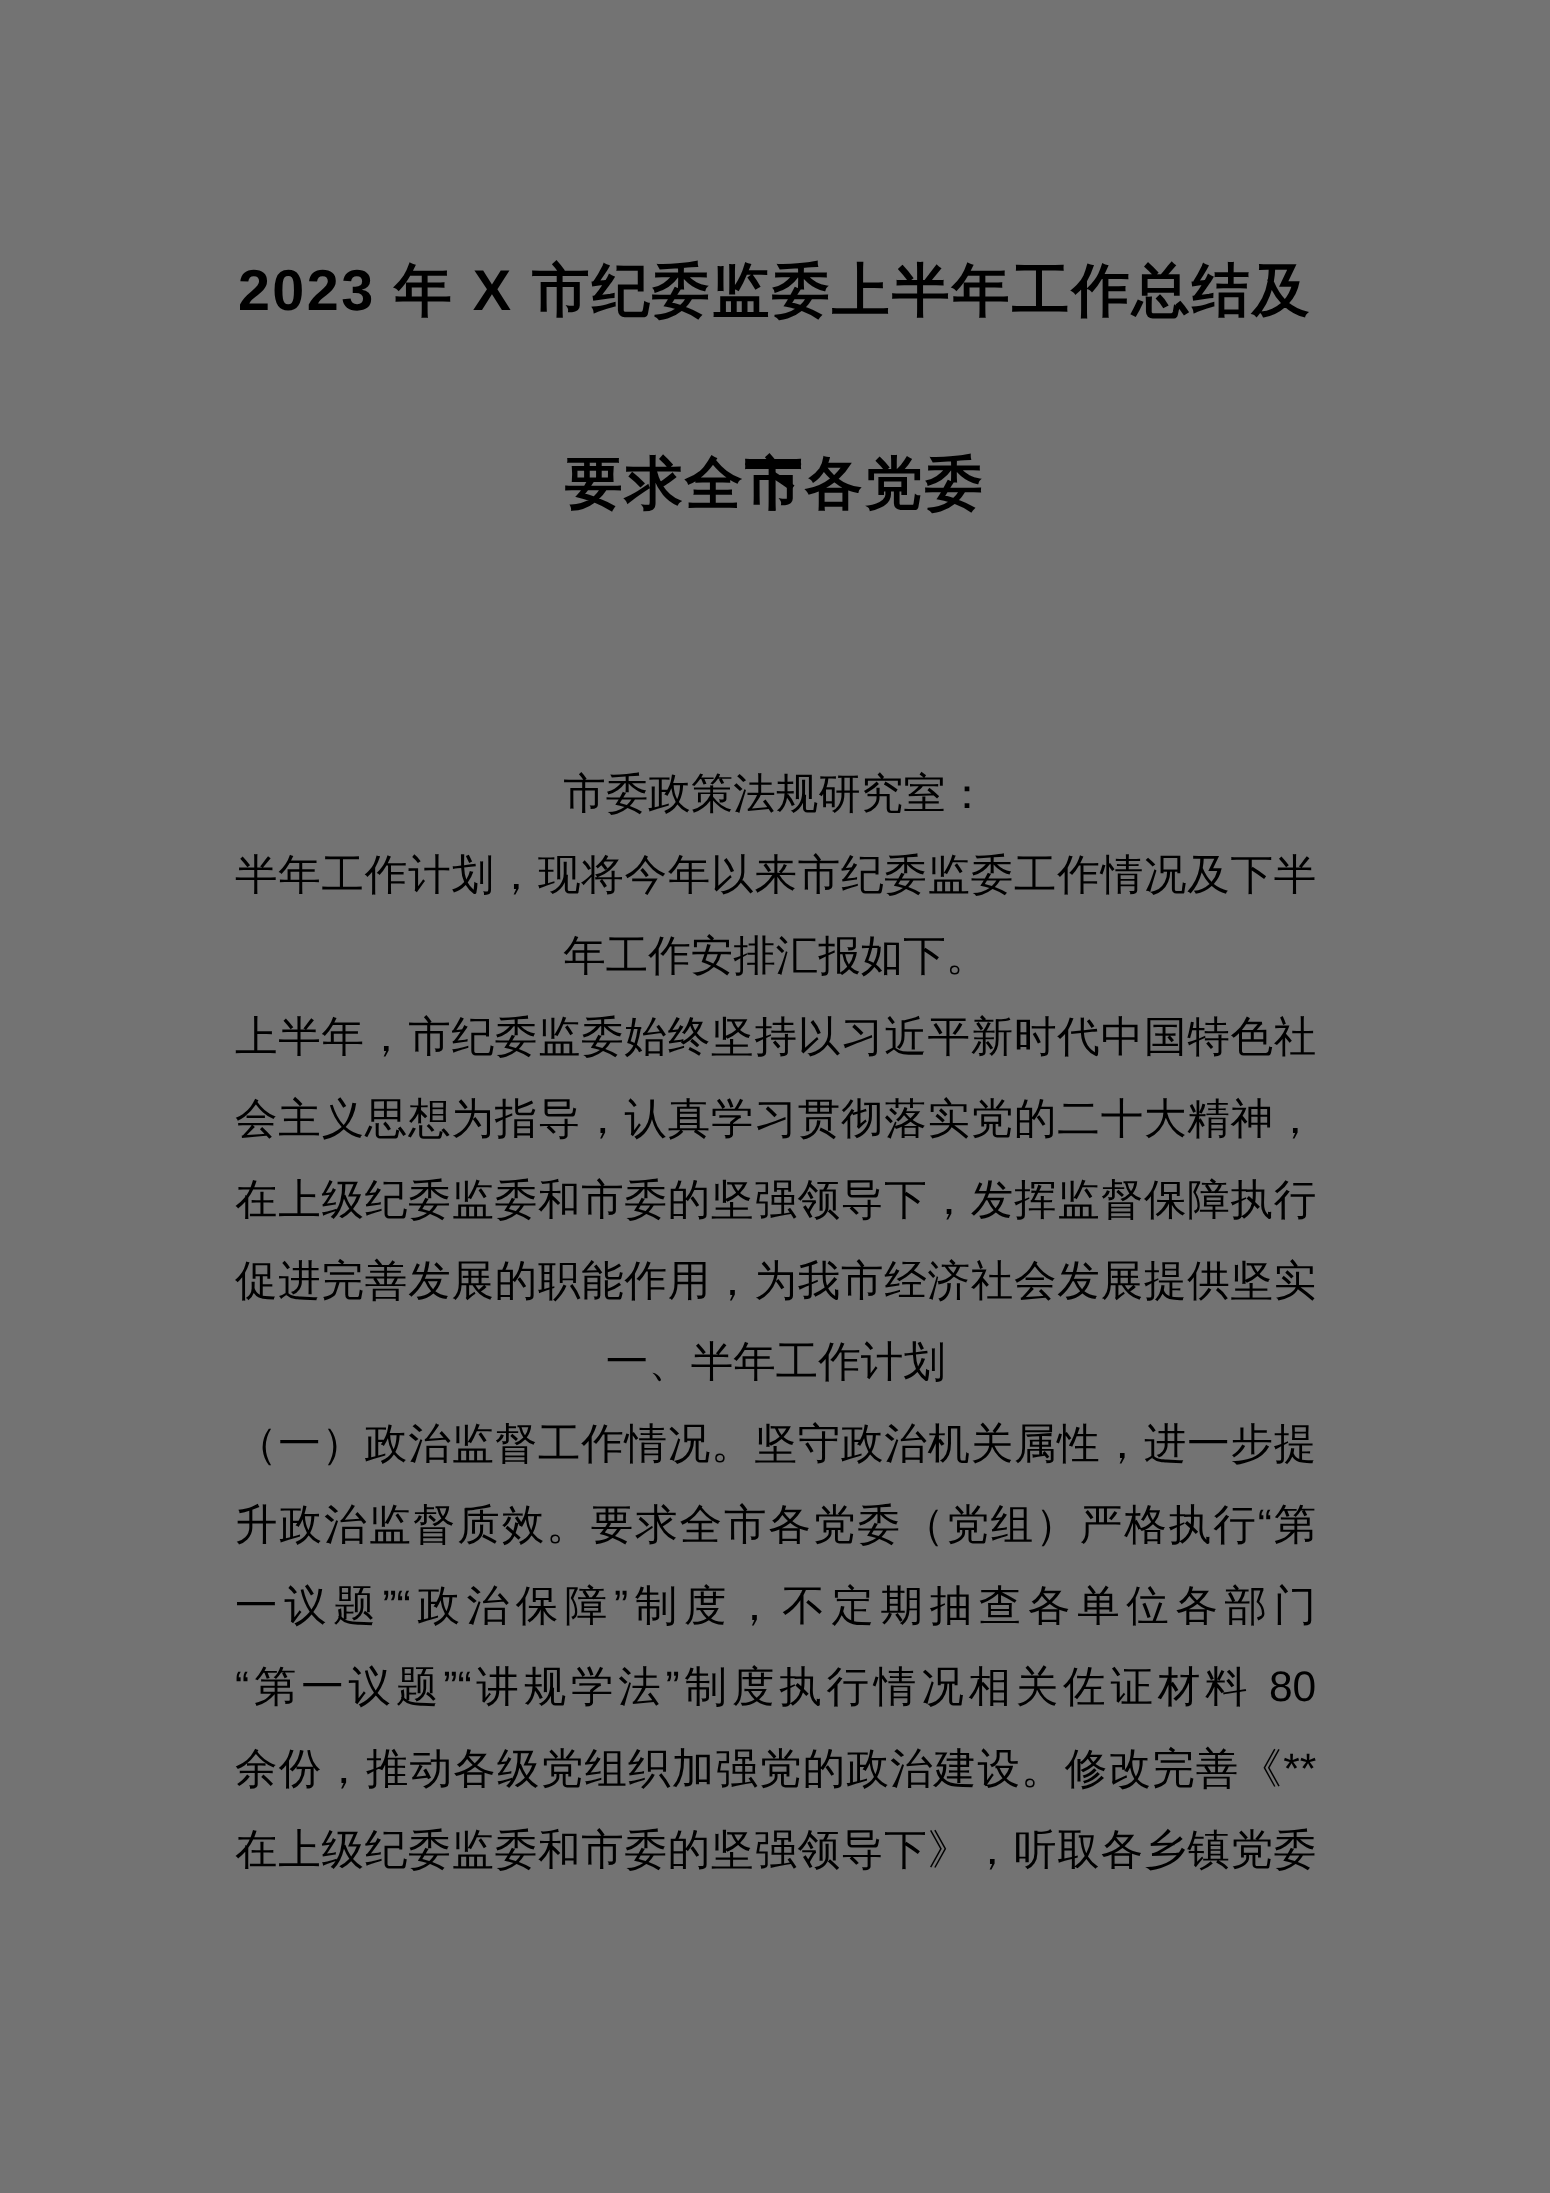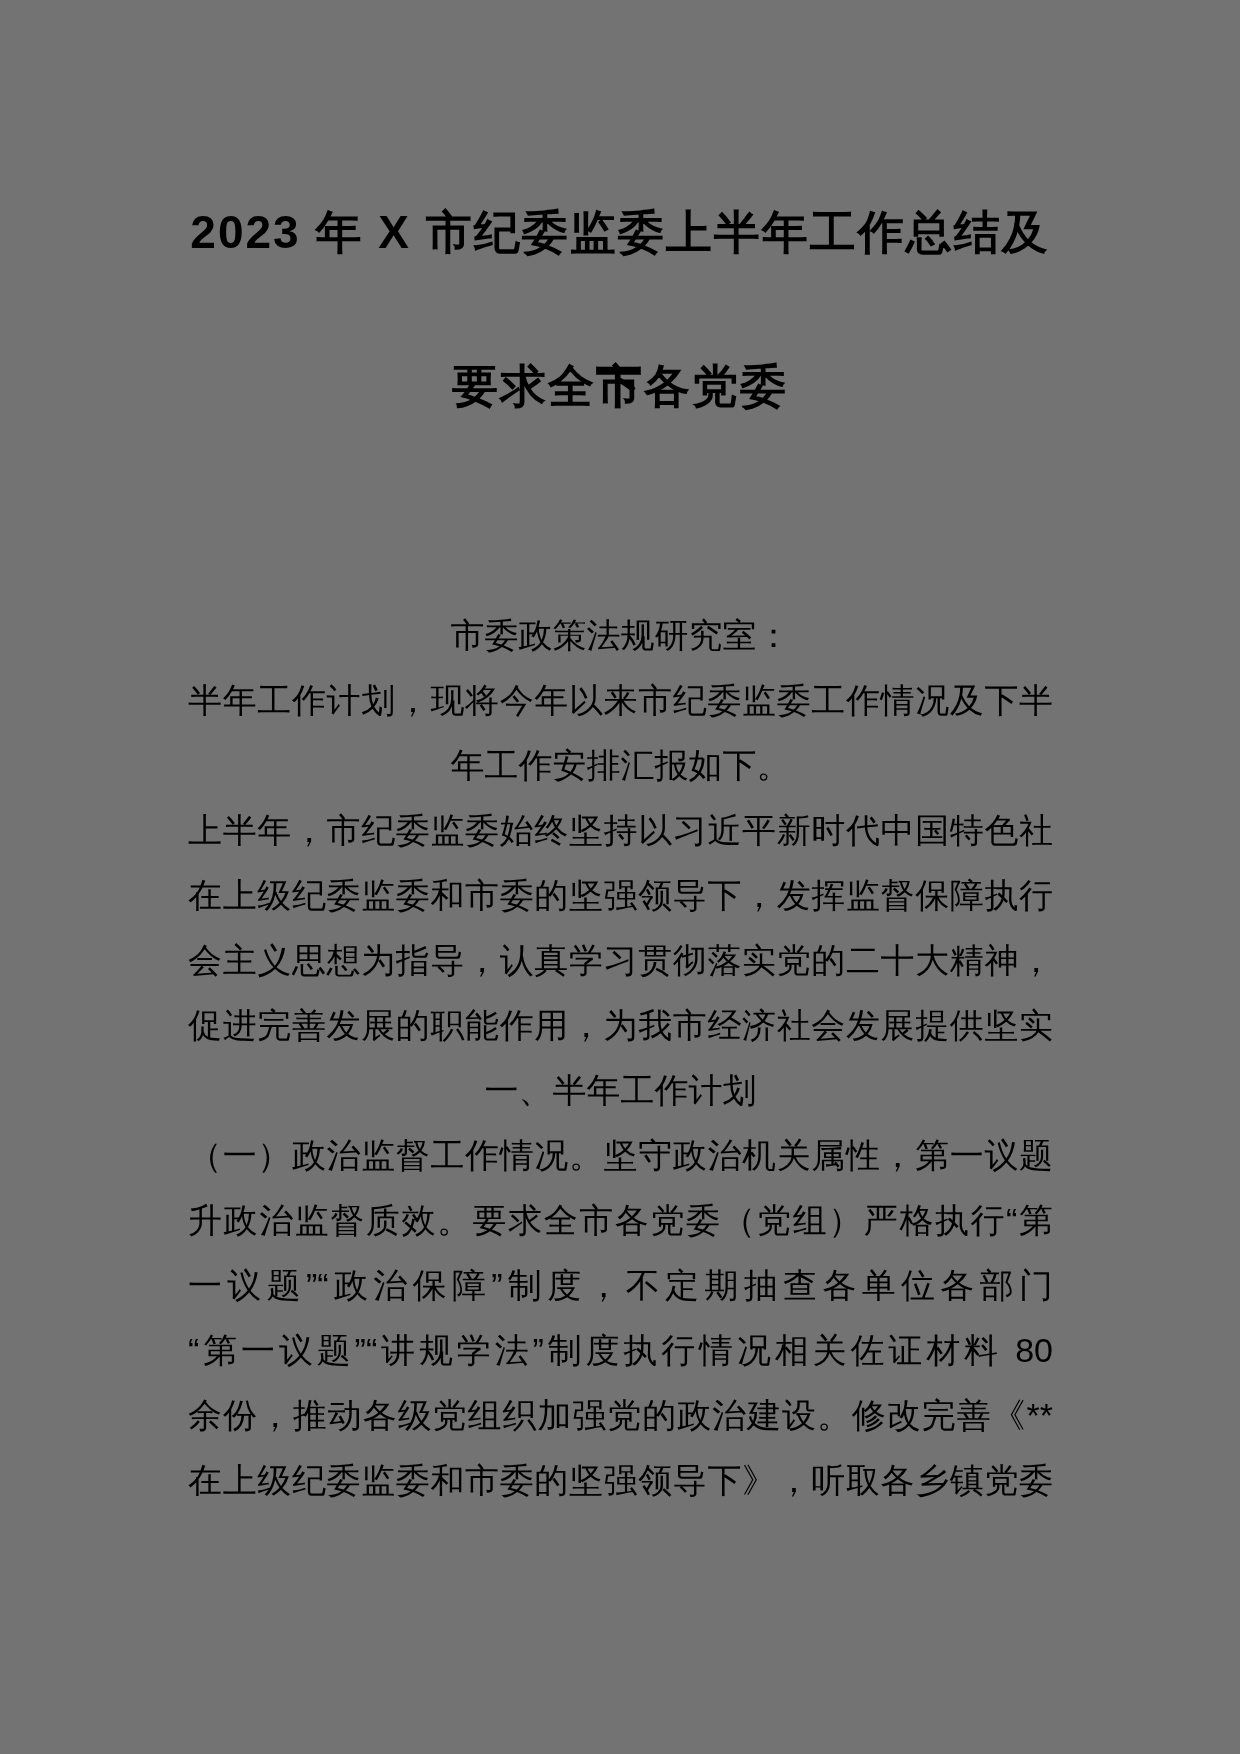--- a/index.html
+++ b/index.html
@@ -57,24 +57,24 @@
 <div class="page" style="background: #737373; color: rgb(0, 0, 0);">
   <h1 class="doc-title">
     <span class="title-line">2023 年 X 市纪委监委上半年工作总结及下</span>
     <span class="title-line">要求全市各党委</span>
   </h1>
   <div class="doc-body" id="body-lines">
       <div class="body-line">市委政策法规研究室：</div>
       <div class="body-line justified">半年工作计划，现将今年以来市纪委监委工作情况及下半</div>
       <div class="body-line">年工作安排汇报如下。</div>
       <div class="body-line justified">上半年，市纪委监委始终坚持以习近平新时代中国特色社</div>
+      <div class="body-line justified">会主义思想为指导，认真学习贯彻落实党的二十大精神，</div>
       <div class="body-line justified">在上级纪委监委和市委的坚强领导下，发挥监督保障执行</div>
-      <div class="body-line justified">会主义思想为指导，认真学习贯彻落实党的二十大精神，</div>
       <div class="body-line justified">促进完善发展的职能作用，为我市经济社会发展提供坚实</div>
       <div class="body-line">一、半年工作计划</div>
-      <div class="body-line justified">（一）政治监督工作情况。坚守政治机关属性，第一议题</div>
+      <div class="body-line justified">（一）政治监督工作情况。坚守政治机关属性，进一步提</div>
       <div class="body-line justified">升政治监督质效。要求全市各党委（党组）严格执行“第</div>
       <div class="body-line justified">一议题”“政治保障”制度，不定期抽查各单位各部门</div>
       <div class="body-line justified">“第一议题”“讲规学法”制度执行情况相关佐证材料 80</div>
       <div class="body-line justified">余份，推动各级党组织加强党的政治建设。修改完善《**</div>
       <div class="body-line justified">在上级纪委监委和市委的坚强领导下》，听取各乡镇党委</div>
     </div>
 </div>
 
 </body></html>

